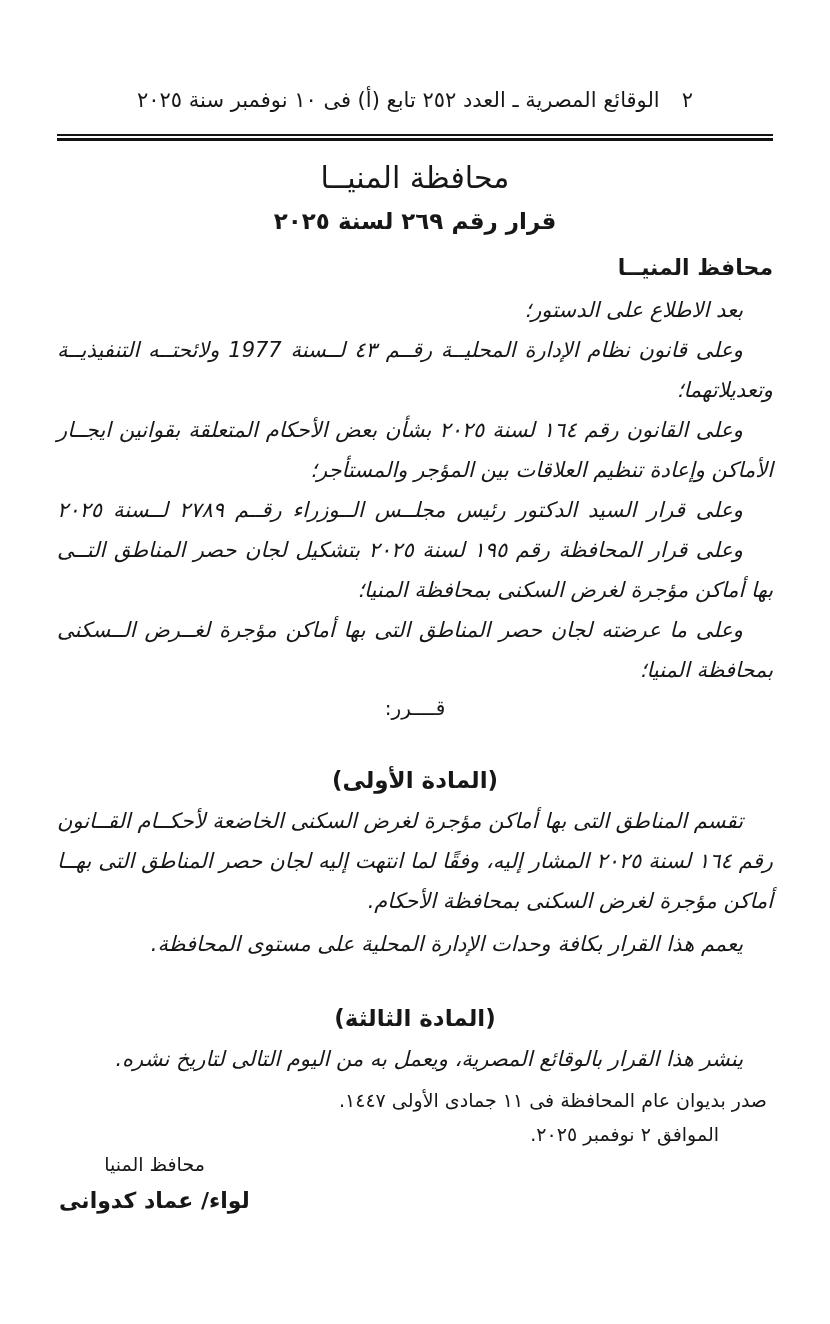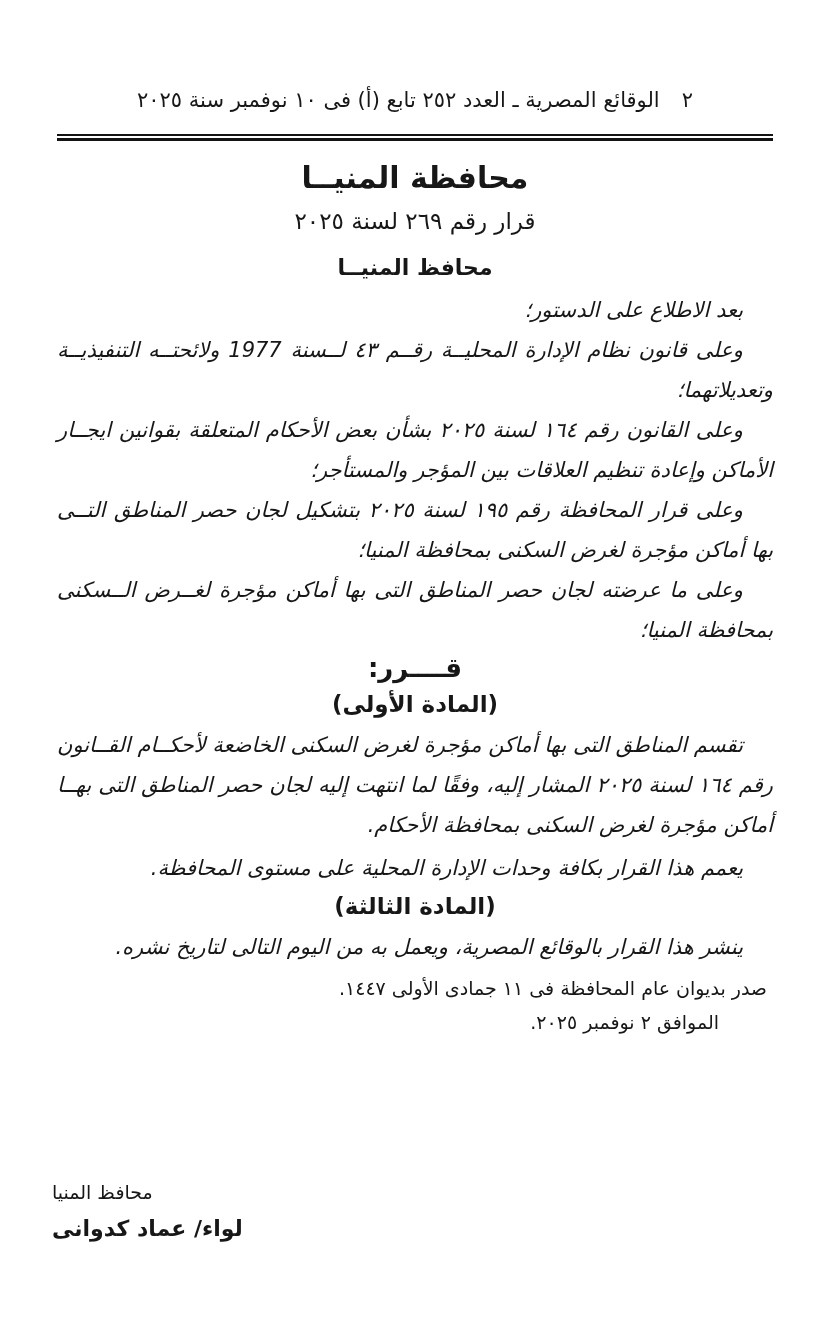--- a/index.html
+++ b/index.html
@@ -31,74 +31,75 @@
   }
   .double-rule {
     margin-top: 18px;
     height: 2px;
     border-top: 2px solid #141414;
     border-bottom: 3px solid #141414;
   }
   .gov-title {
     margin-top: 14px;
     text-align: center;
-    font-weight: bold;
+    font-weight: normal;
     font-size: 30px;
     line-height: 46px;
   }
   .decree-no {
     text-align: center;
-    font-weight: normal;
+    font-weight: bold;
     font-size: 23px;
     line-height: 40px;
   }
   .authority-heading {
     margin-top: 8px;
     font-weight: bold;
     font-size: 22px;
     line-height: 38px;
-    text-align: center;
+    text-align: right;
   }
   .body-text { margin-top: 3px; }
   .line {
     font-size: 21px;
     line-height: 40px;
     text-align: right;
     font-style: italic;
   }
   .indent { padding-right: 30px; }
   .fill {
     text-align: justify;
     text-align-last: justify;
   }
   .section-word {
     text-align: center;
-    font-weight: bold;
-    font-size: 26px;
+    font-weight: normal;
+    font-size: 20px;
     line-height: 36px;
   }
   .article-heading {
     text-align: center;
     font-weight: bold;
     font-size: 23px;
     line-height: 36px;
+    margin-top: 36px;
   }
   .issued-line {
     font-size: 19px;
     line-height: 34px;
     text-align: right;
   }
   .issued-1 { margin-top: 4px; padding-right: 6px; }
   .issued-2 { padding-right: 54px; }
   .signature {
     position: absolute;
-    top: 1178px;
+    top: 1150px;
     left: 52px;
     width: 205px;
-    text-align: left;
+    text-align: center;
   }
   .sig-title {
     font-size: 19px;
     line-height: 28px;
   }
   .sig-name {
     margin-top: 6px;
     font-weight: bold;
     font-size: 22px;
     line-height: 34px;
@@ -125,20 +126,21 @@
 
     <div class="body-text">
       <div class="line indent">بعد الاطلاع على الدستور؛</div>
 
       <div class="line indent fill">وعلى قانون نظام الإدارة المحليــة رقــم ٤٣ لــسنة 1977 ولائحتــه التنفيذيــة</div>
       <div class="line">وتعديلاتهما؛</div>
 
       <div class="line indent fill">وعلى القانون رقم ١٦٤ لسنة ٢٠٢٥ بشأن بعض الأحكام المتعلقة بقوانين ايجــار</div>
       <div class="line">الأماكن وإعادة تنظيم العلاقات بين المؤجر والمستأجر؛</div>
 
+      <div class="line indent fill">وعلى قرار السيد الدكتور رئيس مجلــس الــوزراء رقــم ٢٧٨٩ لــسنة ٢٠٢٥</div>
 
       <div class="line indent fill">وعلى قرار المحافظة رقم ١٩٥ لسنة ٢٠٢٥ بتشكيل لجان حصر المناطق التــى</div>
       <div class="line">بها أماكن مؤجرة لغرض السكنى بمحافظة المنيا؛</div>
 
       <div class="line indent fill">وعلى ما عرضته لجان حصر المناطق التى بها أماكن مؤجرة لغــرض الــسكنى</div>
       <div class="line">بمحافظة المنيا؛</div>
     </div>
 
     <div class="section-word">قــــرر:</div>
 

